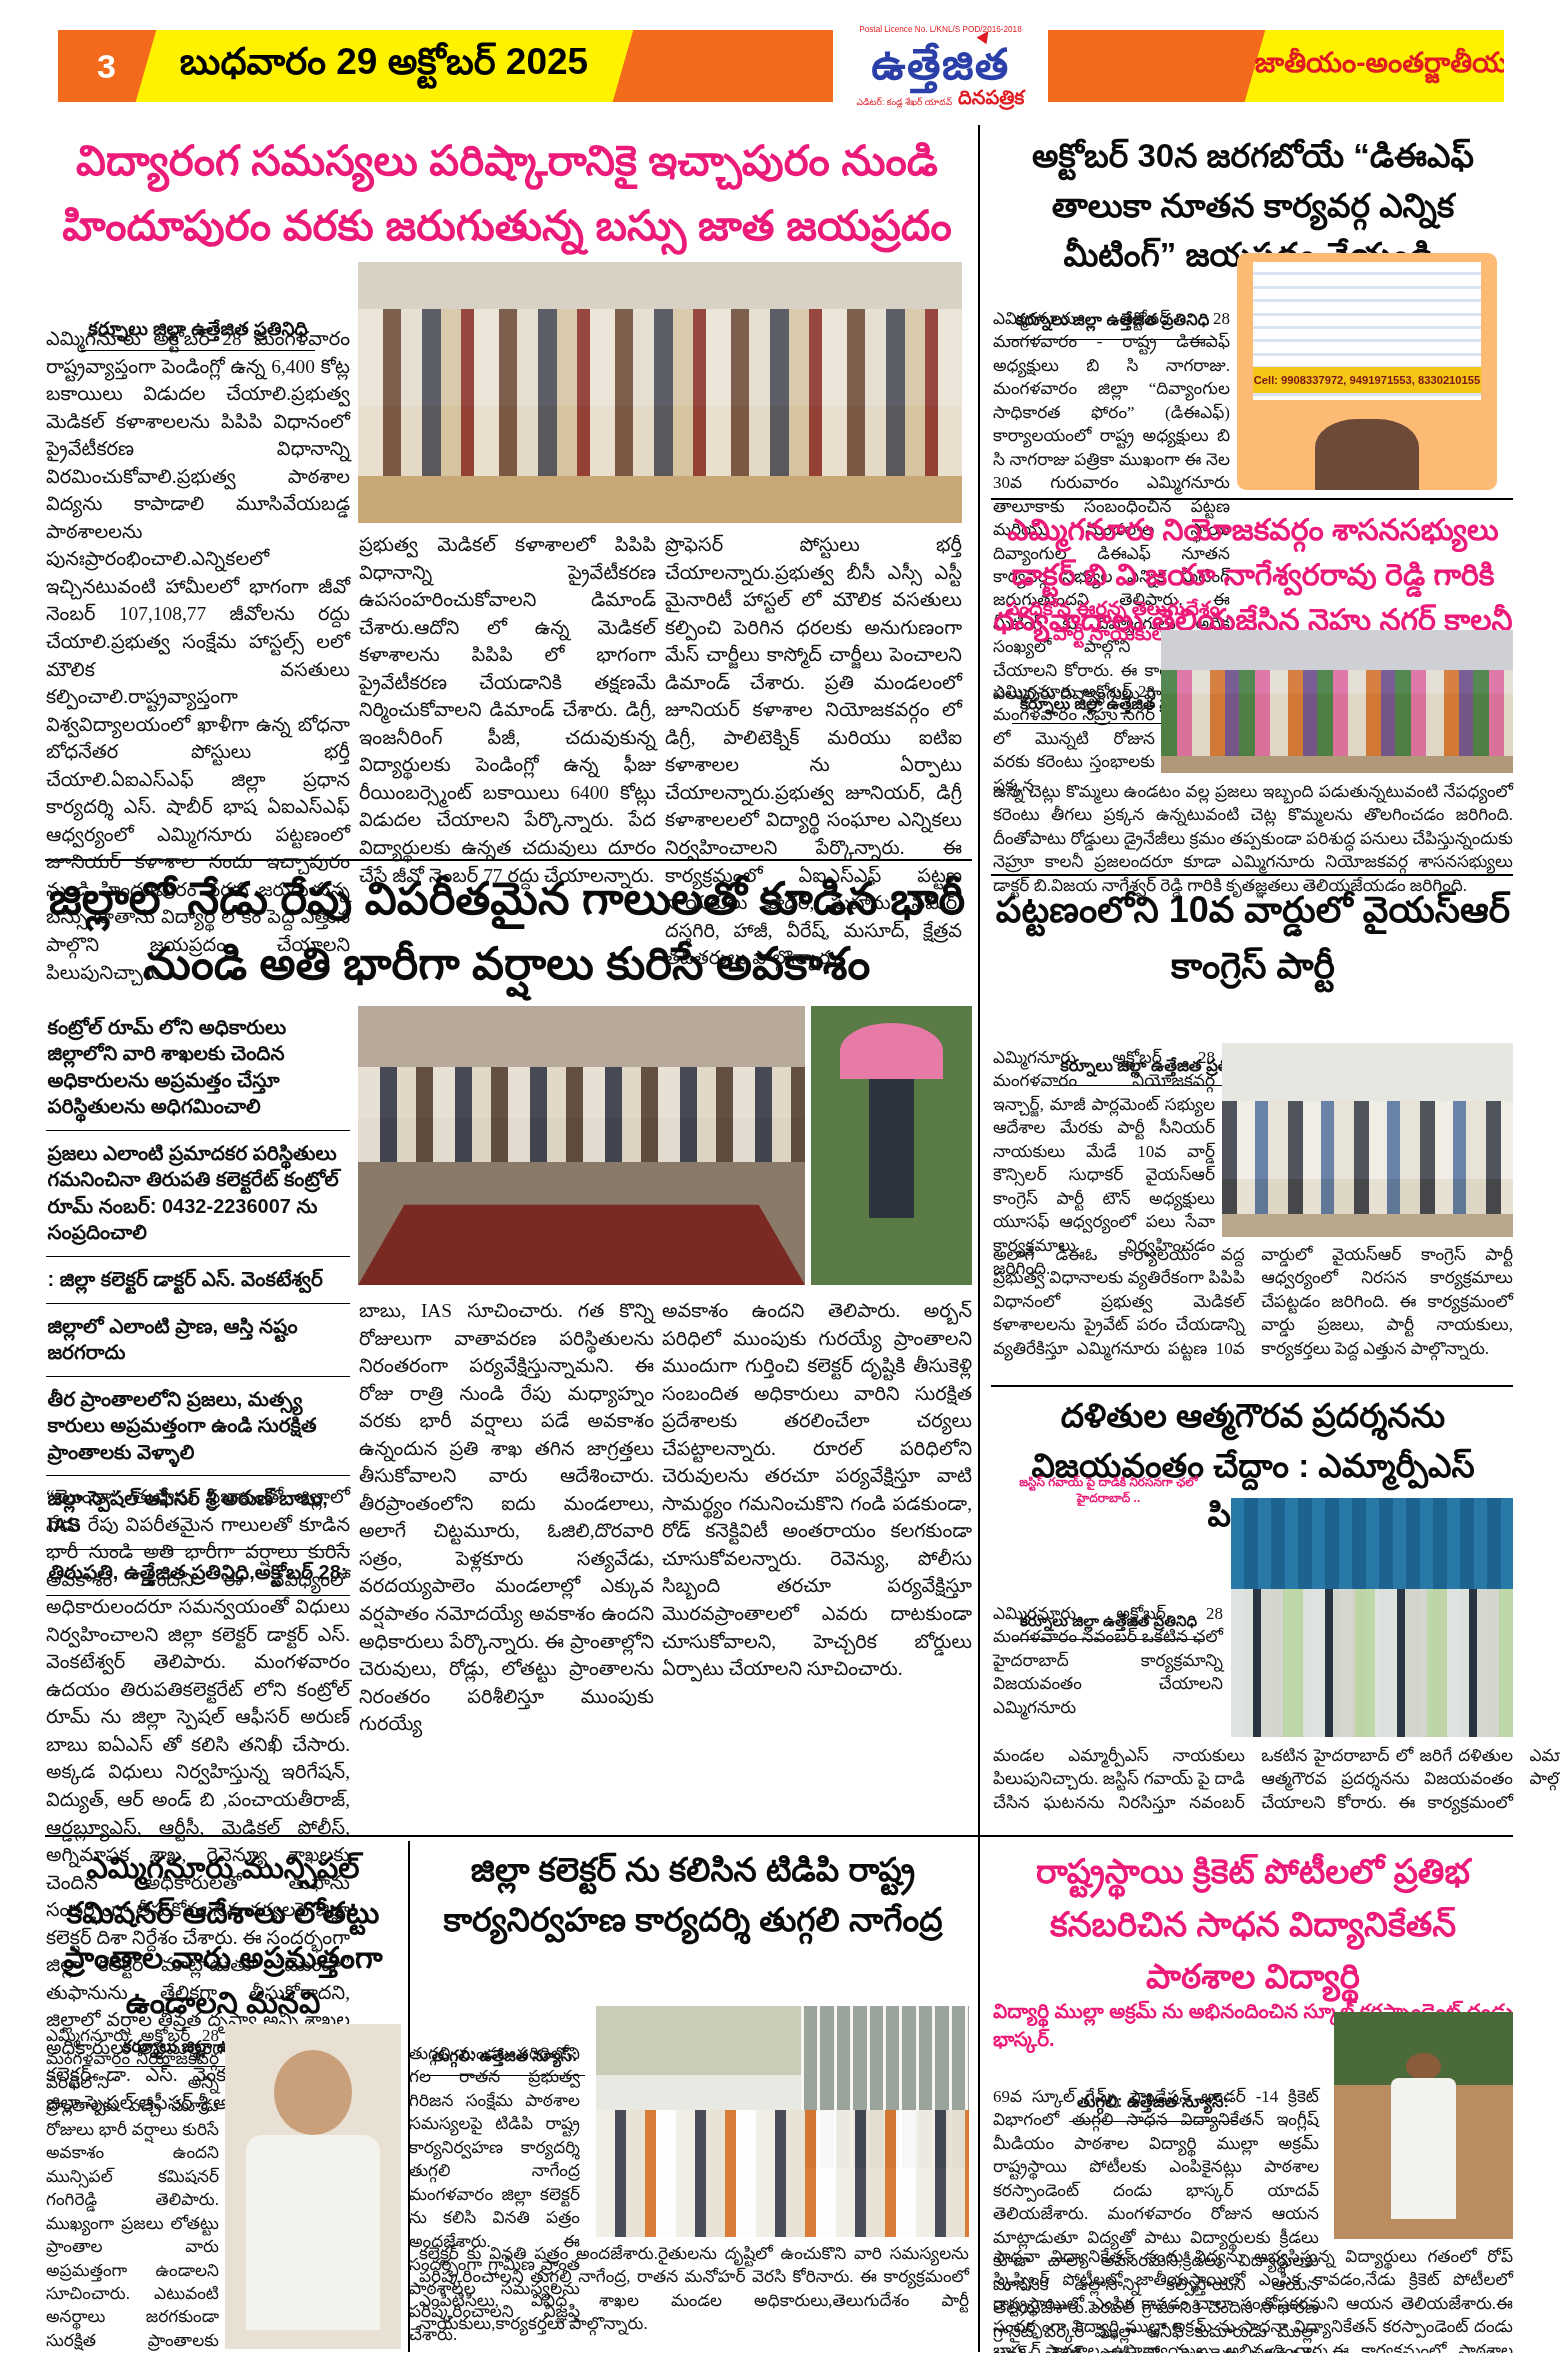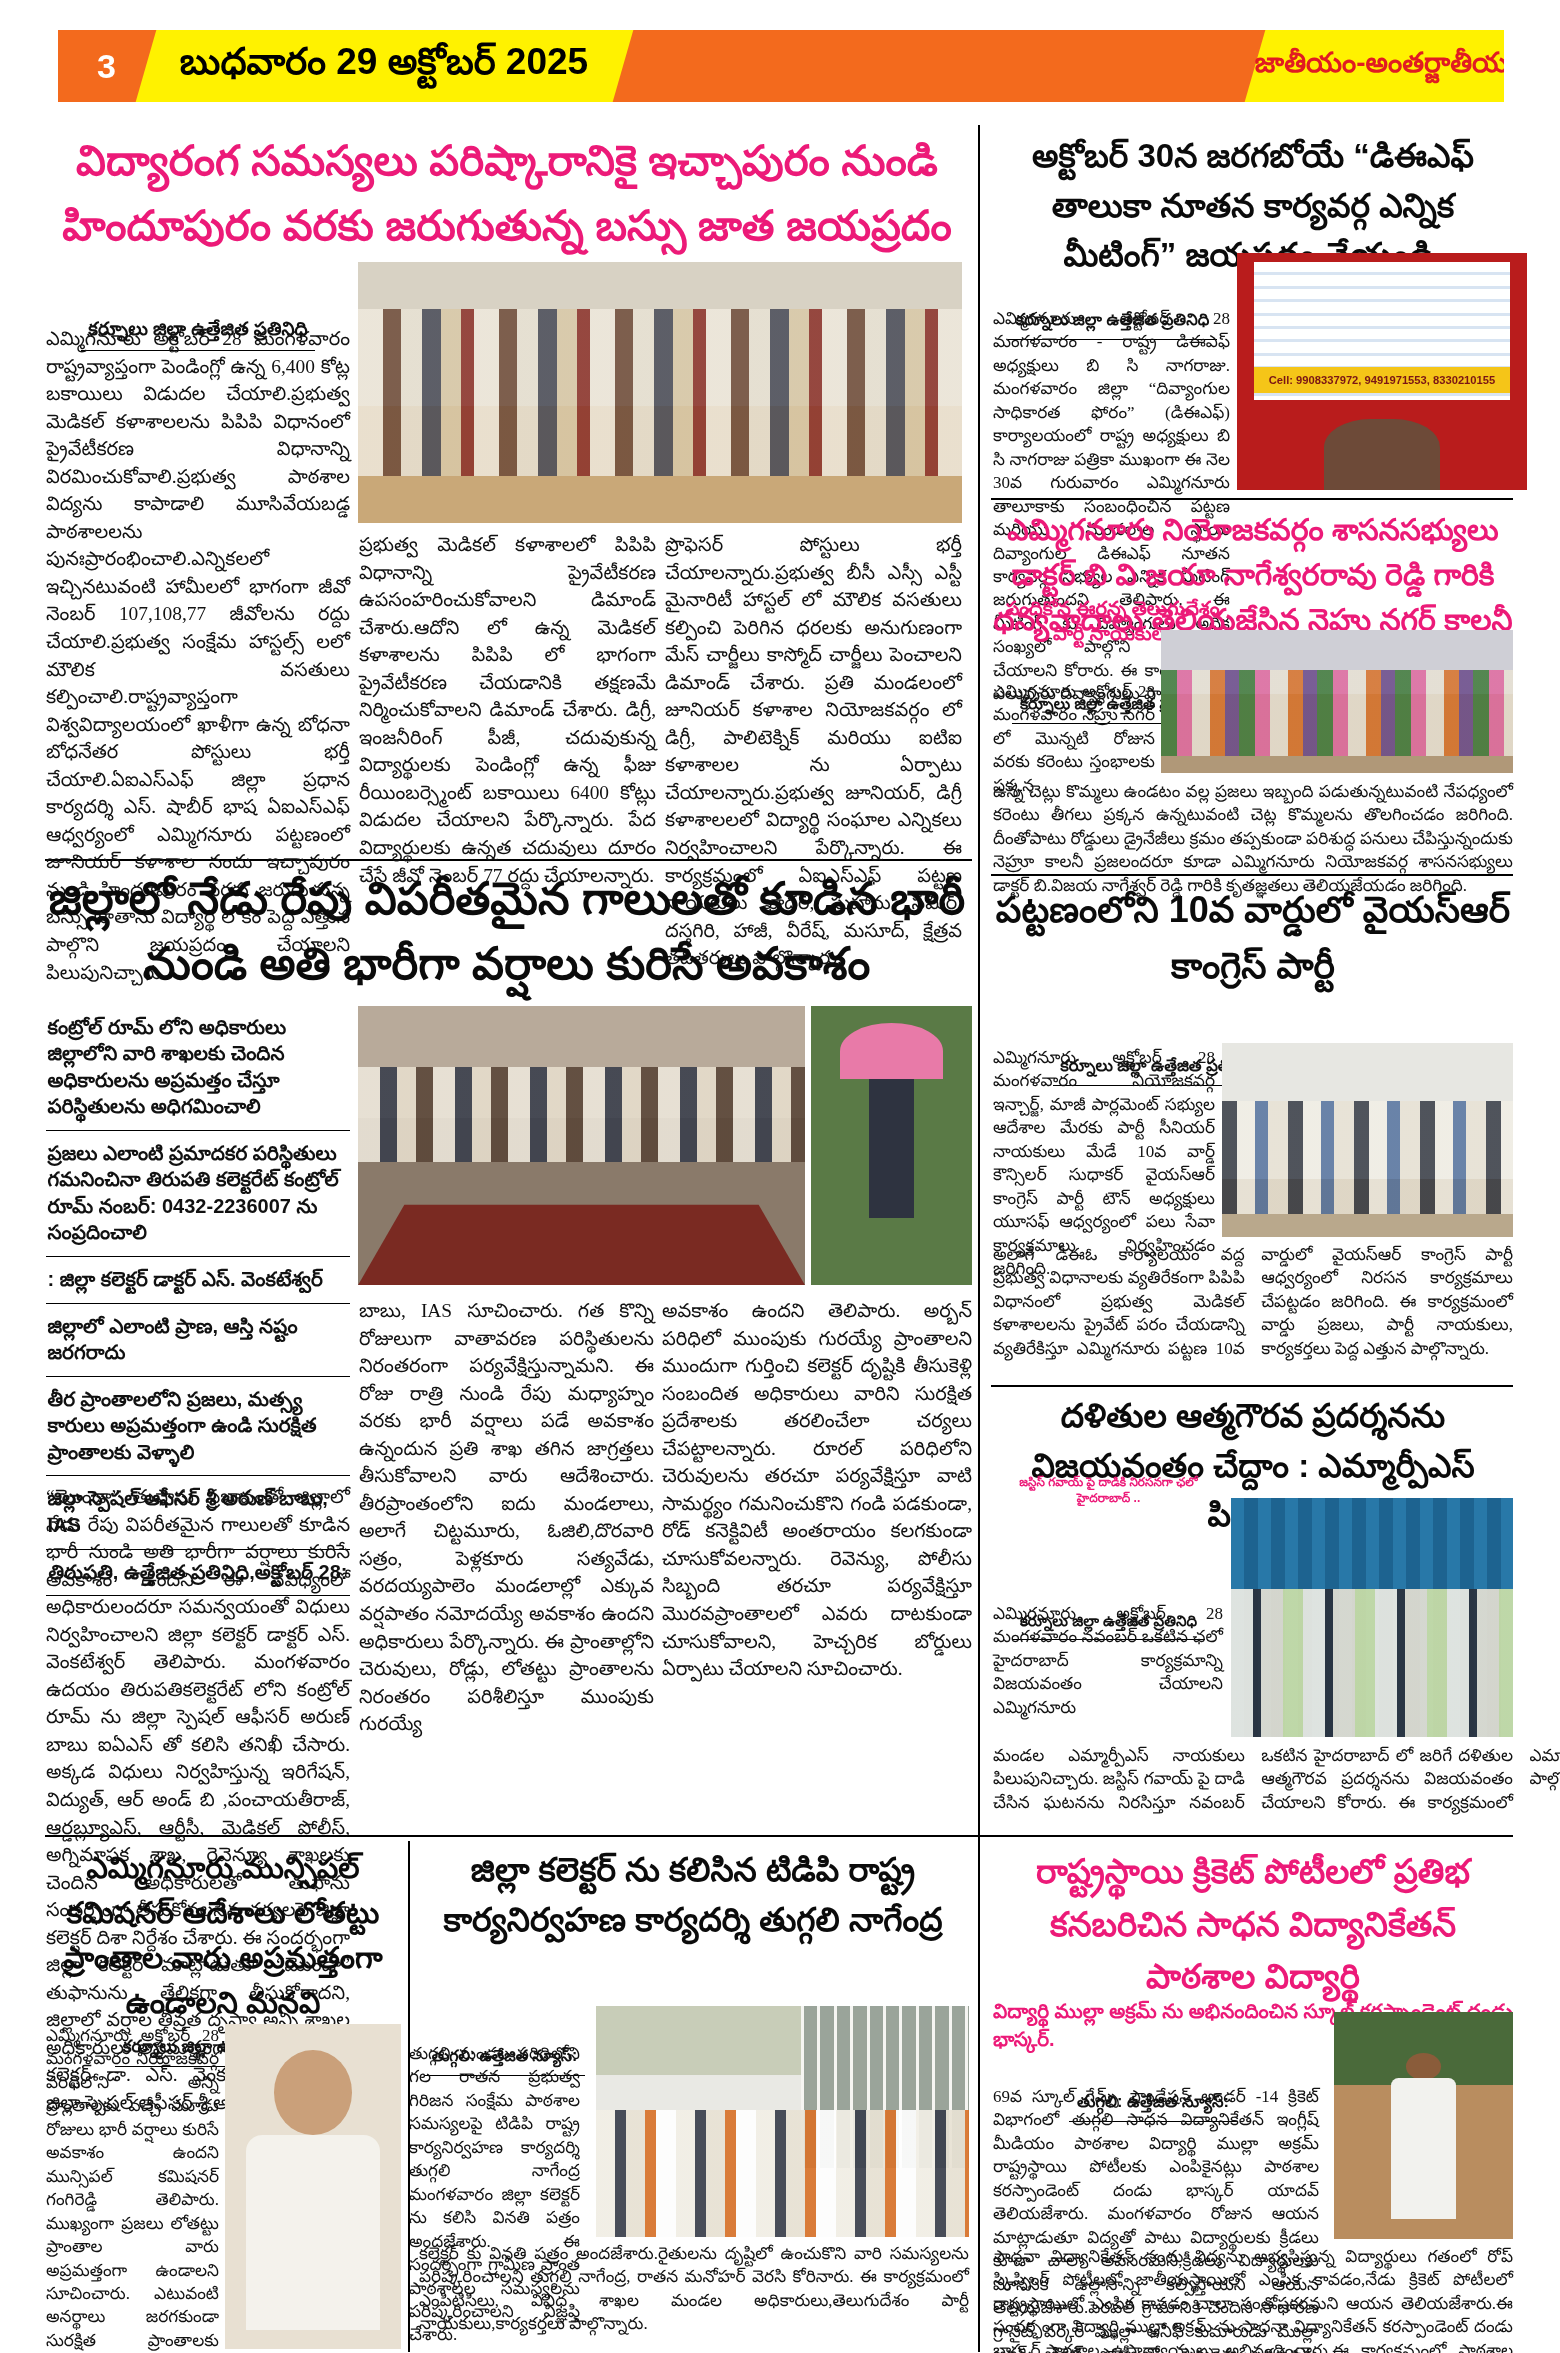--- a/index.html
+++ b/index.html
@@ -49,20 +49,29 @@
 
   <div class="topbar">
     <div class="pageno">3</div>
     <div class="datebox">
       <span>బుధవారం 29 అక్టోబర్ 2025</span>
     </div>
     <div class="sectionbox">
       <span>జాతీయం-అంతర్జాతీయం</span>
     </div>
   </div>
+  <div class="logo">
+    <div class="lic">Postal Licence No. L/KNL/S POD/2016-2018</div>
+    <div class="dove"></div>
+    <div class="main">ఉత్తేజిత</div>
+    <div class="row2">
+      <span class="ed">ఎడిటర్: కండ్ల శేఖర్ యాదవ్</span>
+      <span class="tag">దినపత్రిక</span>
+    </div>
+  </div>
 
   <div class="vr" style="left:978px;top:125px;height:2227px;"></div>
   <div class="hr" style="left:45px;top:859px;width:927px;"></div>
   <div class="hr" style="left:45px;top:1835px;width:1468px;"></div>
   <div class="vr" style="left:408px;top:1841px;height:511px;width:1.5px;"></div>
   <div class="hr" style="left:991px;top:498px;width:522px;height:1.5px;"></div>
   <div class="hr" style="left:991px;top:874px;width:522px;height:1.5px;"></div>
   <div class="hr" style="left:991px;top:1385px;width:522px;height:1.5px;"></div>
 
   <div class="abs hl hl-pink" style="left:45px;top:128px;width:924px;font-size:42px;line-height:1.55;">విద్యారంగ సమస్యలు పరిష్కారానికై ఇచ్చాపురం నుండి హిందూపురం వరకు జరుగుతున్న బస్సు జాత జయప్రదం చేయండి.</div>
@@ -101,21 +110,21 @@
 
   <div class="abs body" style="left:46px;top:1483px;width:304px;height:347px;">“మొండా” తుఫాను ప్రభావంతో జిల్లాలో నేడు రేపు విపరీతమైన గాలులతో కూడిన భారీ నుండి అతి భారీగా వర్షాలు కురిసే అవకాశం ఉందని ఈ నేపధ్యంలో అధికారులందరూ సమన్వయంతో విధులు నిర్వహించాలని జిల్లా కలెక్టర్ డాక్టర్ ఎస్. వెంకటేశ్వర్ తెలిపారు. మంగళవారం ఉదయం తిరుపతికలెక్టరేట్ లోని కంట్రోల్ రూమ్ ను జిల్లా స్పెషల్ ఆఫీసర్ అరుణ్ బాబు ఐఏఎస్ తో కలిసి తనిఖీ చేసారు. అక్కడ విధులు నిర్వహిస్తున్న ఇరిగేషన్, విద్యుత్, ఆర్ అండ్ బి ,పంచాయతీరాజ్, ఆర్డబ్ల్యూఎస్, ఆర్టీసీ, మెడికల్ పోలీస్, అగ్నిమాపక శాఖ, రెవెన్యూ శాఖలకు చెందిన అధికారులతో తుఫాను సందర్భంగా తీసుకోవలసిన చర్యలపై జిల్లా కలెక్టర్ దిశా నిర్దేశం చేశారు. ఈ సందర్భంగా జిల్లా కలెక్టర్ మాట్లాడుతూ “మొండా” తుఫానును తేలికగా తీసుకోరాదని, జిల్లాలో వర్షాల తీవ్రత దృష్ట్యా అన్ని శాఖల అధికారులు అప్రమత్తంగా ఉండాలని జిల్లా కలెక్టర్ డా. ఎస్. వెంకటేశ్వర్ మరియు జిల్లా స్పెషల్ ఆఫీసర్ శ్రీ అరుణ్</div>
   <div class="abs body" style="left:359px;top:1297px;width:295px;height:534px;">బాబు, IAS సూచించారు. గత కొన్ని రోజులుగా వాతావరణ పరిస్థితులను నిరంతరంగా పర్యవేక్షిస్తున్నామని. ఈ రోజు రాత్రి నుండి రేపు మధ్యాహ్నం వరకు భారీ వర్షాలు పడే అవకాశం ఉన్నందున ప్రతి శాఖ తగిన జాగ్రత్తలు తీసుకోవాలని వారు ఆదేశించారు. తీరప్రాంతంలోని ఐదు మండలాలు, అలాగే చిట్టమూరు, ఓజిలి,దొరవారి సత్రం, పెళ్లకూరు సత్యవేడు, వరదయ్యపాలెం మండలాల్లో ఎక్కువ వర్షపాతం నమోదయ్యే అవకాశం ఉందని అధికారులు పేర్కొన్నారు. ఈ ప్రాంతాల్లోని చెరువులు, రోడ్లు, లోతట్టు ప్రాంతాలను నిరంతరం పరిశీలిస్తూ ముంపుకు గురయ్యే</div>
   <div class="abs body" style="left:662px;top:1297px;width:310px;height:534px;">అవకాశం ఉందని తెలిపారు. అర్బన్ పరిధిలో ముంపుకు గురయ్యే ప్రాంతాలని ముందుగా గుర్తించి కలెక్టర్ దృష్టికి తీసుకెళ్లి సంబందిత అధికారులు వారిని సురక్షిత ప్రదేశాలకు తరలించేలా చర్యలు చేపట్టాలన్నారు. రూరల్ పరిధిలోని చెరువులను తరచూ పర్యవేక్షిస్తూ వాటి సామర్థ్యం గమనించుకొని గండి పడకుండా, రోడ్ కనెక్టివిటీ అంతరాయం కలగకుండా చూసుకోవలన్నారు. రెవెన్యు, పోలీసు సిబ్బంది తరచూ పర్యవేక్షిస్తూ మొరవప్రాంతాలలో ఎవరు దాటకుండా చూసుకోవాలని, హెచ్చరిక బోర్డులు ఏర్పాటు చేయాలని సూచించారు.</div>
 
   <div class="abs hl hl-black" style="left:993px;top:131px;width:520px;font-size:33px;line-height:1.5;">అక్టోబర్ 30న జరగబోయే “డిఈఎఫ్ తాలుకా నూతన కార్యవర్గ ఎన్నిక మీటింగ్” జయప్రదం చేయండి.</div>
   <div class="abs bylinewrap" style="left:993px;top:262px;width:239px;">
     <span class="byline" style="font-size:16.4px;">కర్నూలు జిల్లా ఉత్తేజిత ప్రతినిధి</span>
   </div>
   <div class="abs body sm" style="left:993px;top:307px;width:237px;height:185px;">ఎమ్మిగనూరు అక్టోబర్ 28 మంగళవారం - రాష్ట్ర డిఈఎఫ్ అధ్యక్షులు బి సి నాగరాజు. మంగళవారం జిల్లా “దివ్యాంగుల సాధికారత ఫోరం” (డిఈఎఫ్) కార్యాలయంలో రాష్ట్ర అధ్యక్షులు బి సి నాగరాజు పత్రికా ముఖంగా ఈ నెల 30వ గురువారం ఎమ్మిగనూరు తాలూకాకు సంబంధించిన పట్టణ మరియు మండలాల స్థాయి దివ్యాంగుల డిఈఎఫ్ నూతన కార్యవర్గ సభ్యుల ఎన్నిక మీటింగ్ జరుగుతుందని తెలిపారు. ఈ మీటింగ్ కు దివ్యాంగులు అధిక సంఖ్యలో పాల్గొని జయప్రదం చేయాలని కోరారు. ఈ కార్యక్రమంలో పలువురు దివ్యాంగులు పాల్గొన్నారు.</div>
-  <div class="photo" style="left:1237px;top:253px;width:290px;height:237px;background:#b91c1c;">
+  <div class="photo" style="left:1237px;top:253px;width:260px;height:237px;background:#fdba74;border-radius:9px;">
     <div class="band" style="top:4%;left:6%;right:6%;height:58%;background:repeating-linear-gradient(#ffffff 0 10.4px,#d8e4f2 10.4px 13.4px);"></div>
     <div class="band" style="top:48%;left:6%;right:6%;height:11%;background:#f5c518;color:#7a1515;font-family:'Liberation Sans',sans-serif;font-weight:bold;font-size:11.2px;display:flex;align-items:center;justify-content:center;white-space:nowrap;overflow:hidden;">Cell: 9908337972, 9491971553, 8330210155</div>
     <div class="band" style="bottom:0;left:30%;right:30%;height:30%;background:#6d4a38;border-radius:40% 40% 0 0;"></div>
   </div>
 
   <div class="abs hl hl-pink" style="left:993px;top:507px;width:520px;font-size:30px;line-height:1.5;">ఎమ్మిగనూరు నియోజకవర్గం శాసనసభ్యులు డాక్టర్ బి వి జయా నాగేశ్వరరావు రెడ్డి గారికి ధన్యవాదాలు తెలియజేసిన నెహ్రు నగర్ కాలనీ ప్రజలు...</div>
   <div class="abs pinksub" style="left:993px;top:596px;width:239px;font-size:19.4px;line-height:1.3;">పందికోన ఈరన్న తెలుగుదేశం పార్టీ నాయకులు</div>
   <div class="abs bylinewrap" style="left:993px;top:647px;width:239px;">
     <span class="byline" style="font-size:15.7px;">కర్నూలు జిల్లా ఉత్తేజిత ప్రతినిధి</span>
   </div>

